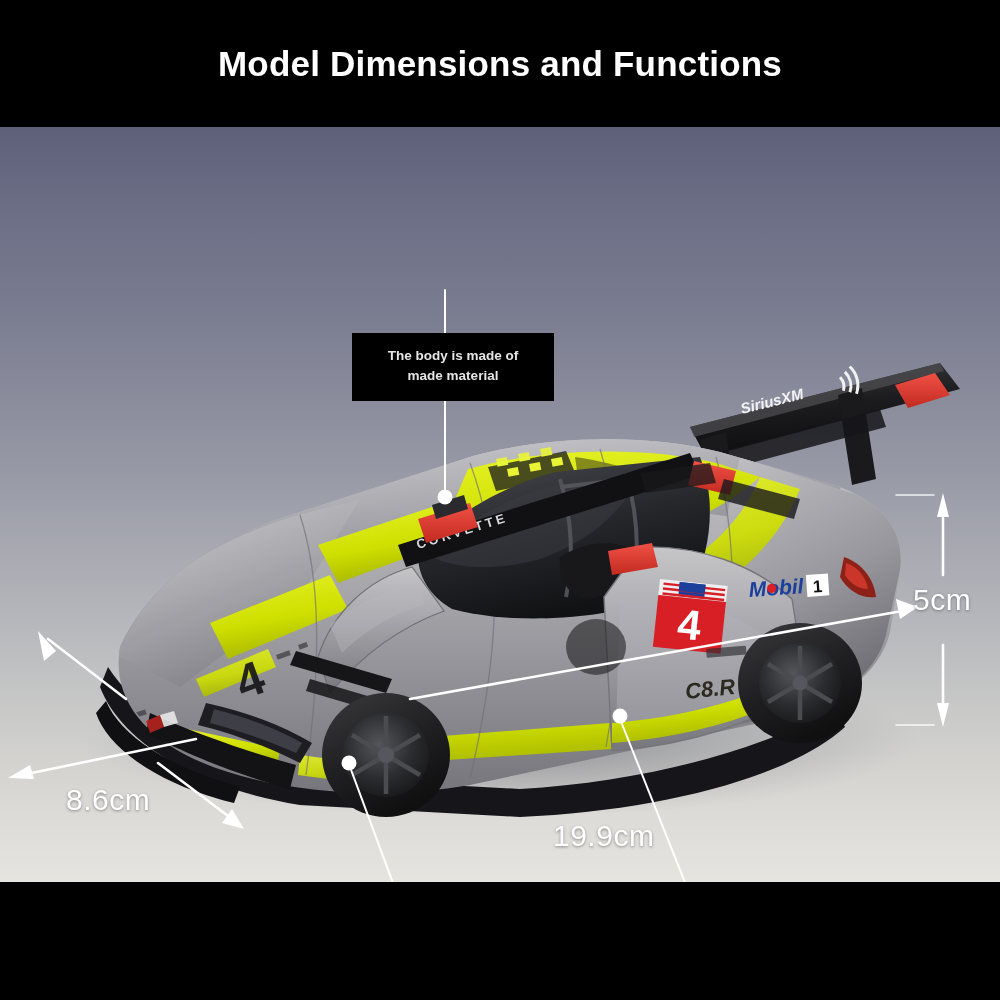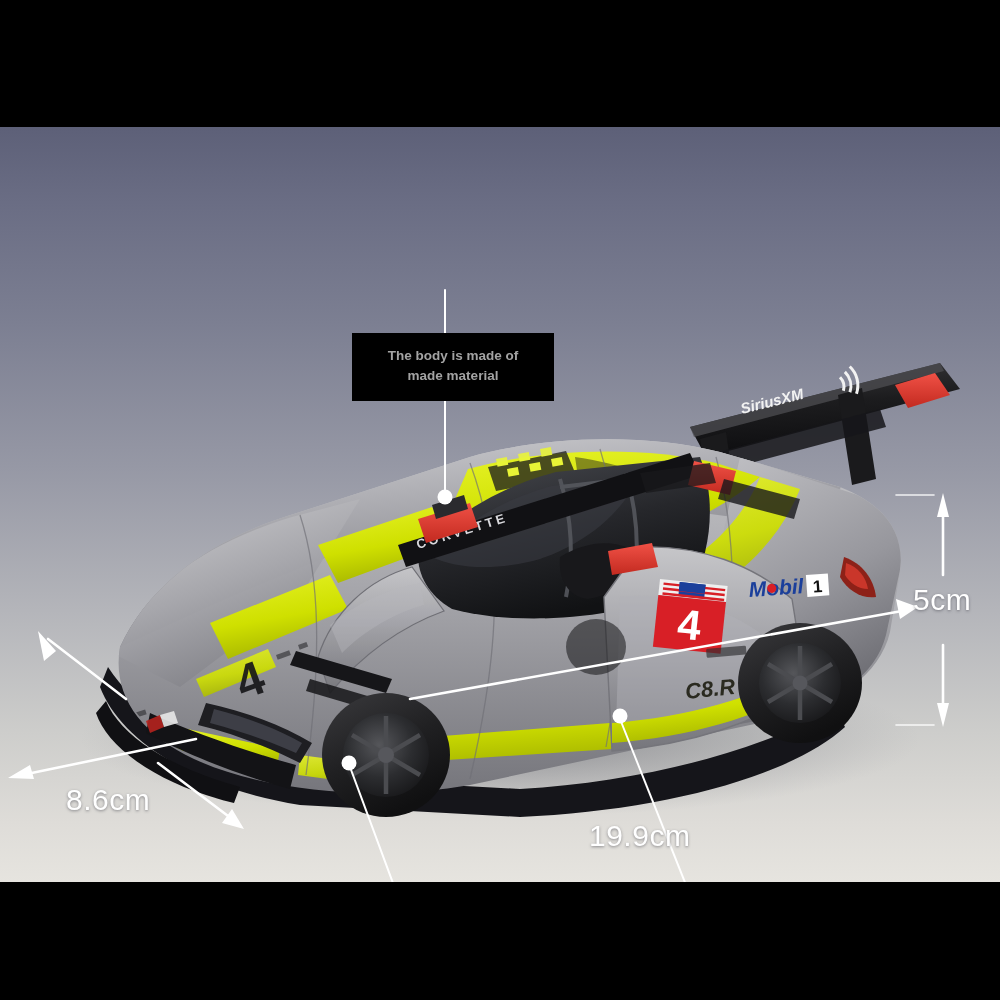--- a/index.html
+++ b/index.html
@@ -16,41 +16,44 @@
 
   
   .photo{position:absolute;left:0;top:127px;width:1000px;height:755px;
     overflow:hidden;
     background:linear-gradient(to bottom,
        #5d6078 0%, #6a6d84 10%, #7c7f92 26%, #9698a5 45%,
        #b4b5ba 64%, #cdcdcb 80%, #dedcd8 92%, #e6e4df 100%);}
   .photo svg{position:absolute;left:0;top:0;display:block;}
 
   
-  .callout{position:absolute;background:#000;color:#a3a3a3;font-weight:bold;
+  .callout{position:absolute;background:#000;color:#e5e5e5;font-weight:bold;
     text-align:center;line-height:1.5;}
   .callout span{display:block;}
 
   #c-body{left:352px;top:206px;width:182px;padding:13px 10px 14px;font-size:13.5px;}
 
   
   .dim{position:absolute;color:#fff;font-size:30px;font-weight:400;
     letter-spacing:.5px;text-shadow:0 1px 3px rgba(60,60,70,.55);}
   #d-h{left:913px;top:456px;}
   #d-w{left:66px;top:656px;}
-  #d-l{left:553px;top:692px;margin-left:36px;}
+  #d-l{left:553px;top:692px;}
 
   
   .bottom-band{position:absolute;left:0;top:882px;width:1000px;height:118px;background:#000;}
 </style>
 </head>
 <body>
 
 <div id="page">
 
+  <div class="title-band">
+    <div class="title-text">Model Dimensions and Functions</div>
+  </div>
 
   <div class="photo">
 
     <svg width="1000" height="755" viewBox="0 0 1000 755">
       <defs>
         <linearGradient id="silverTop" x1="0" y1="0" x2="0.35" y2="1">
           <stop offset="0%" stop-color="#d3d3d6"></stop>
           <stop offset="35%" stop-color="#b0b0b5"></stop>
           <stop offset="70%" stop-color="#8e8e94"></stop>
           <stop offset="100%" stop-color="#6d6d73"></stop>

